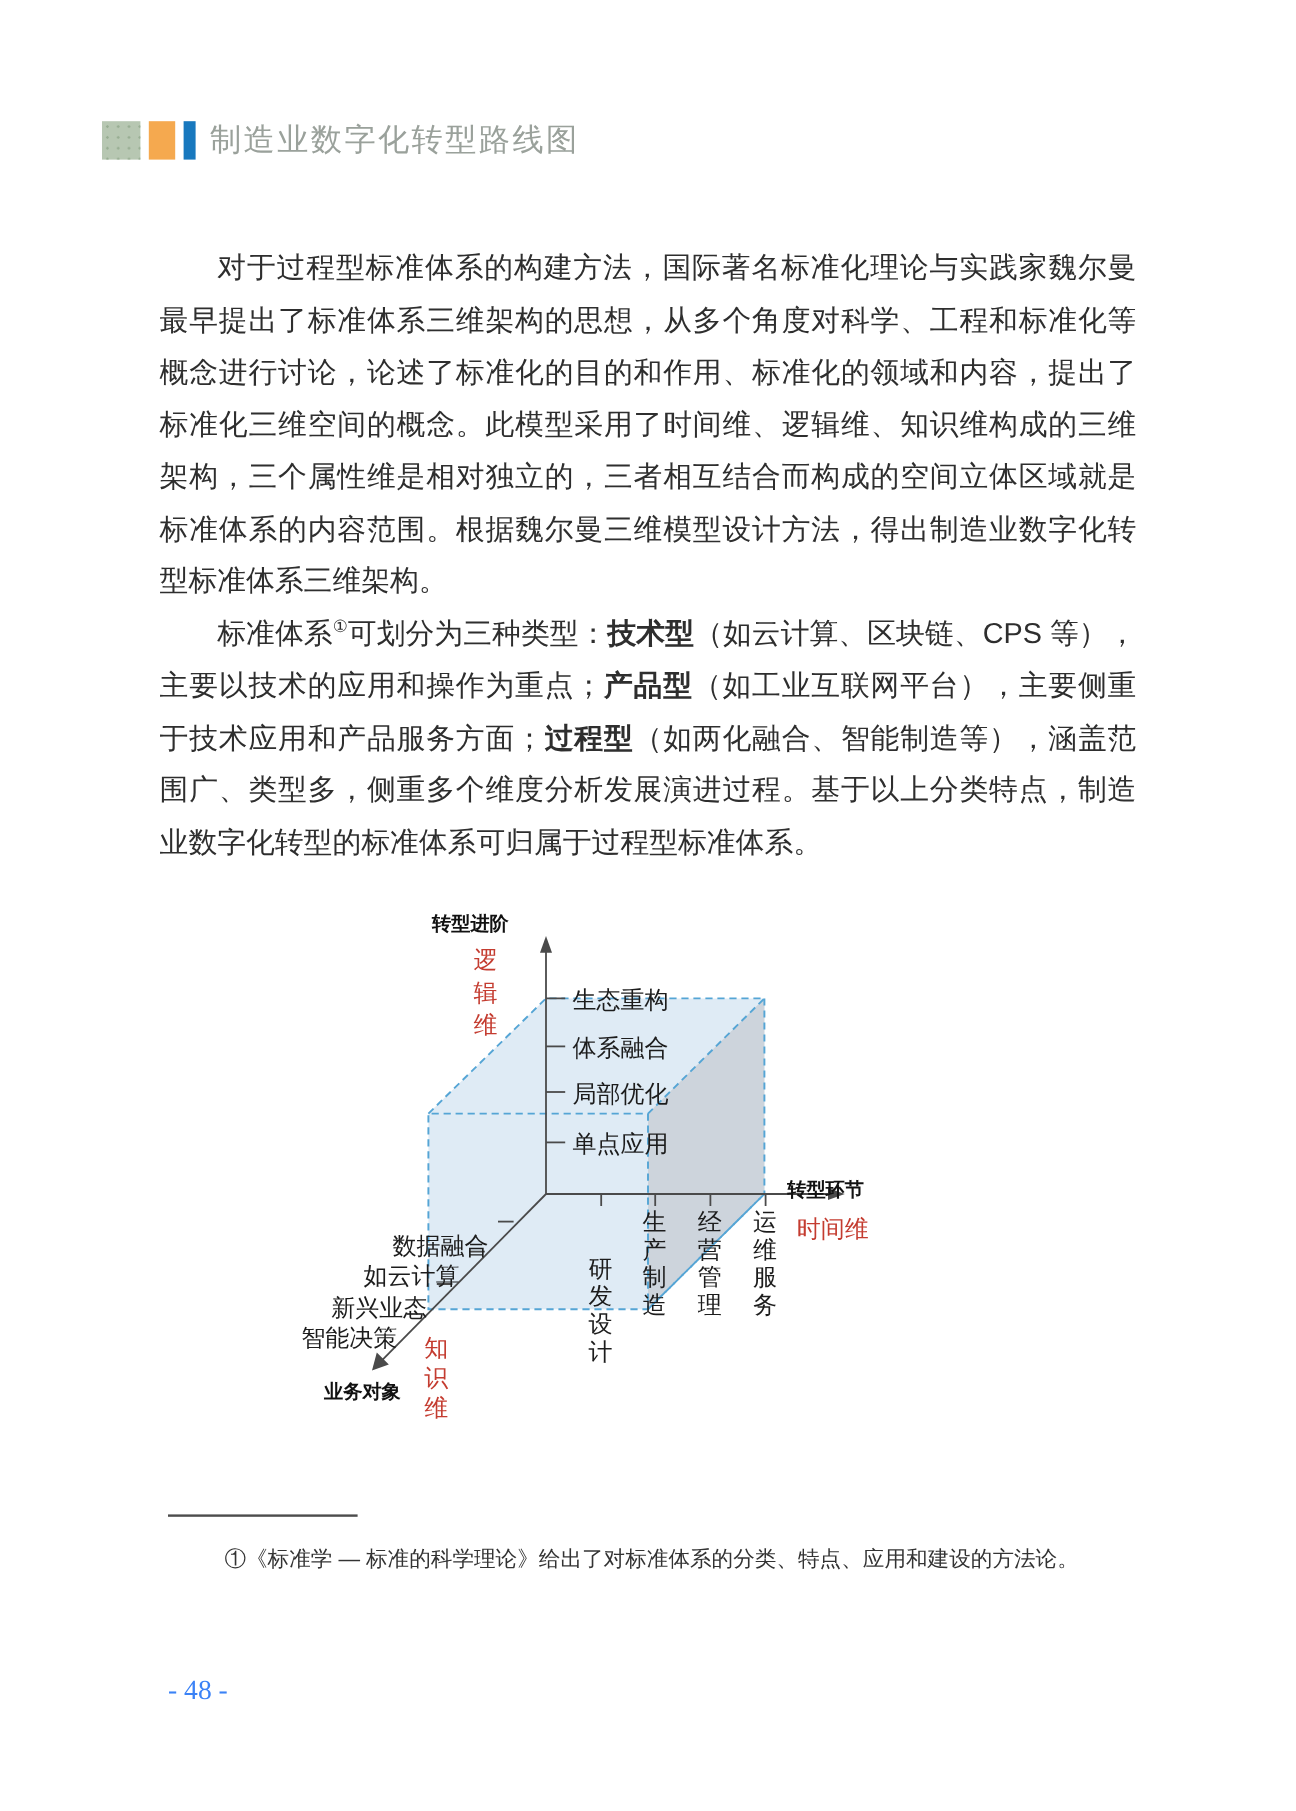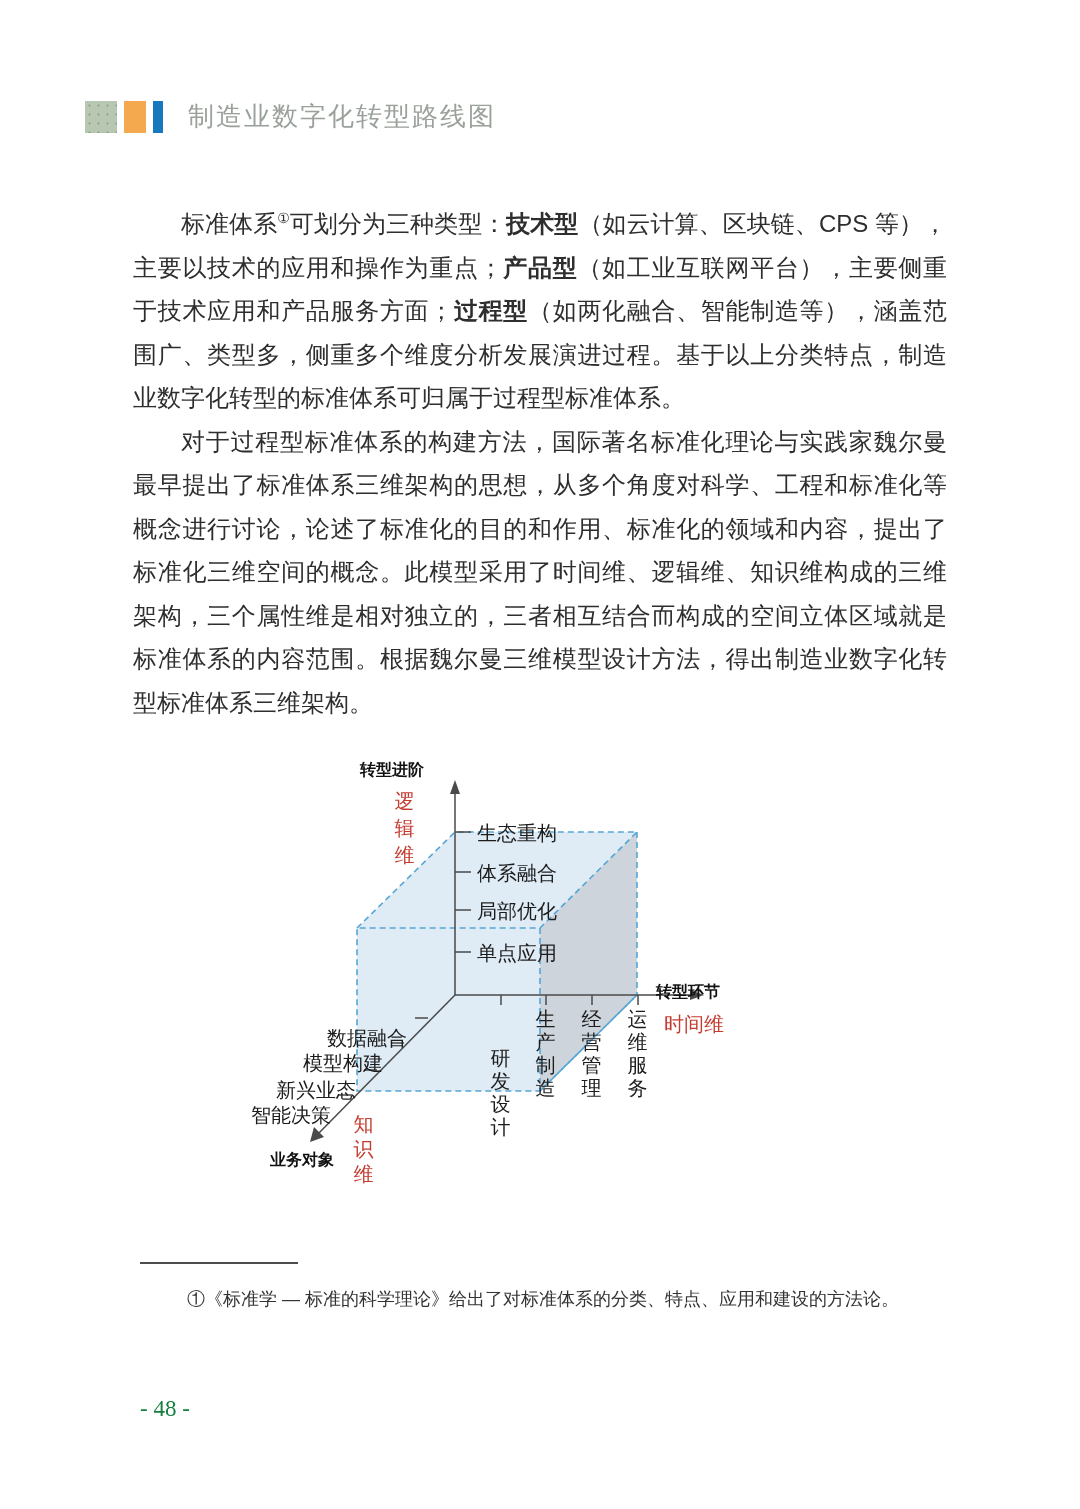--- a/index.html
+++ b/index.html
@@ -5,21 +5,21 @@
   html,body{margin:0;padding:0;background:#ffffff;}
   #page{position:relative;width:1080px;height:1509px;background:#ffffff;overflow:hidden;
         font-family:"Liberation Sans",sans-serif;color:#2e2e2e;}
 
   
   .hdr{position:absolute;left:85px;top:99px;display:flex;align-items:center;}
   .sq1{width:32px;height:32px;background:#b7c7b2;
        background-image:radial-gradient(#97ad92 1px, transparent 1.2px);background-size:9px 9px;}
   .sq2{width:22px;height:32px;background:#f5a94f;margin-left:7px;}
   .sq3{width:10px;height:32px;background:#1878be;margin-left:7px;}
-  .hdr-title{margin-left:25px;font-size:26px;letter-spacing:2px;color:#9aa19b;}
+  .hdr-title{margin-left:12px;font-size:26px;letter-spacing:2px;color:#9aa19b;}
 
   
   .bodytext{position:absolute;left:133px;top:202px;width:814px;
             font-size:24px;line-height:43.5px;text-align:justify;text-justify:inter-character;}
   .bodytext p{margin:0;text-indent:2em;}
   .bodytext b{font-weight:bold;}
   sup.fn{font-size:14px;vertical-align:super;line-height:0;}
 
   
   #figure{position:absolute;left:250px;top:752px;width:580px;height:440px;}
@@ -37,37 +37,37 @@
   .tick{stroke:#4a4a4a;stroke-width:1.5;}
   .arrow{fill:#4a4a4a;}
 
   
   .caption{position:absolute;left:133px;top:1200px;width:814px;text-align:center;
            font-size:21px;font-weight:bold;color:#1b1b1b;}
   .fnrule{position:absolute;left:140px;top:1262px;width:158px;height:2px;background:#4c4c4c;}
   .footnote{position:absolute;left:133px;top:1283px;width:814px;font-size:18px;
             line-height:32px;text-align:justify;text-indent:3em;color:#333;}
   .pagenum{position:absolute;left:140px;top:1396px;font-family:"Liberation Serif",serif;
-           font-size:23px;color:#15803d;}
+           font-size:23px;color:#3b82f6;}
 </style>
 </head>
 <body>
 
 <div id="page">
 
   <div class="hdr">
     <div class="sq1"></div>
     <div class="sq2"></div>
     <div class="sq3"></div>
     <div class="hdr-title">制造业数字化转型路线图</div>
   </div>
 
   <div class="bodytext">
+    <p>对于过程型标准体系的构建方法，国际著名标准化理论与实践家魏尔曼最早提出了标准体系三维架构的思想，从多个角度对科学、工程和标准化等概念进行讨论，论述了标准化的目的和作用、标准化的领域和内容，提出了标准化三维空间的概念。此模型采用了时间维、逻辑维、知识维构成的三维架构，三个属性维是相对独立的，三者相互结合而构成的空间立体区域就是标准体系的内容范围。根据魏尔曼三维模型设计方法，得出制造业数字化转型标准体系三维架构。</p>
     <p><span>标准体系</span><sup class="fn">①</sup><span>可划分为三种类型：</span><b>技术型</b><span>（如云计算、区块链、CPS 等），主要以技术的应用和操作为重点；</span><b>产品型</b><span>（如工业互联网平台），主要侧重于技术应用和产品服务方面；</span><b>过程型</b><span>（如两化融合、智能制造等），涵盖范围广、类型多，侧重多个维度分析发展演进过程。基于以上分类特点，制造业数字化转型的标准体系可归属于过程型标准体系。</span></p>
-    <p>对于过程型标准体系的构建方法，国际著名标准化理论与实践家魏尔曼最早提出了标准体系三维架构的思想，从多个角度对科学、工程和标准化等概念进行讨论，论述了标准化的目的和作用、标准化的领域和内容，提出了标准化三维空间的概念。此模型采用了时间维、逻辑维、知识维构成的三维架构，三个属性维是相对独立的，三者相互结合而构成的空间立体区域就是标准体系的内容范围。根据魏尔曼三维模型设计方法，得出制造业数字化转型标准体系三维架构。</p>
   </div>
 
   <div id="figure">
     <svg width="580" height="440" viewBox="0 0 580 440">
 
       <polygon class="cube-fill" points="205,80 387,80 387,243 290,339 107,339 107,176"></polygon>
 
       <polygon class="cube-shade" points="290,176 387,80 387,243 290,339"></polygon>
 
       <polyline class="cube-edge" points="107,176 205,80 387,80 290,176 107,176 107,339 290,339 387,243"></polyline>
@@ -112,21 +112,21 @@
     <div class="flabel" style="left:227px;top:108px;">体系融合</div>
     <div class="flabel" style="left:227px;top:146px;">局部优化</div>
     <div class="flabel" style="left:227px;top:188px;">单点应用</div>
 
     <div class="flabel vtext" style="left:240px;top:256px;margin-top:39px;">研发设计</div>
     <div class="flabel vtext" style="left:285px;top:256px;">生产制造</div>
     <div class="flabel vtext" style="left:331px;top:256px;">经营管理</div>
     <div class="flabel vtext" style="left:377px;top:256px;">运维服务</div>
 
     <div class="flabel zlabel" style="left:71px;top:254px;">数据融合</div>
-    <div class="flabel zlabel" style="left:47px;top:279px;">模型构建</div>
+    <div class="flabel zlabel" style="left:47px;top:279px;">如云计算</div>
     <div class="flabel zlabel" style="left:20px;top:306px;">新兴业态</div>
     <div class="flabel zlabel" style="left:-5px;top:331px;">智能决策</div>
   </div>
 
 
   <div class="fnrule"></div>
   <div class="footnote">①《标准学 — 标准的科学理论》给出了对标准体系的分类、特点、应用和建设的方法论。</div>
 
   <div class="pagenum">- 48 -</div>
 

